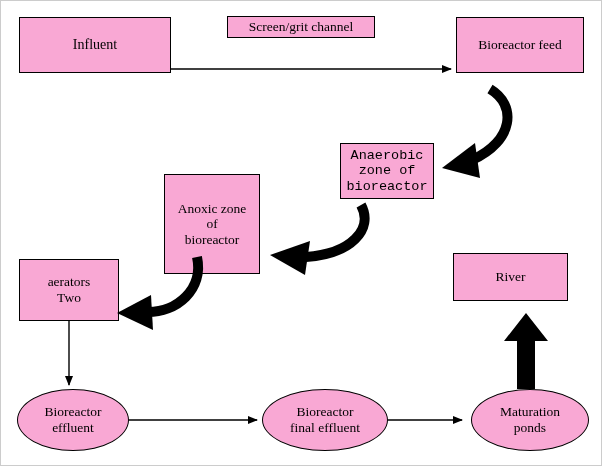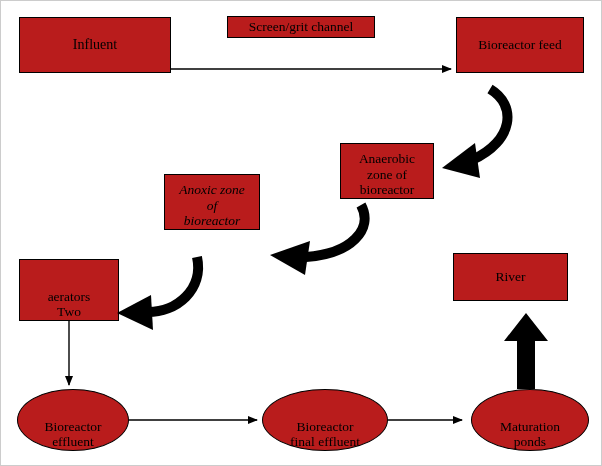--- a/index.html
+++ b/index.html
@@ -14,24 +14,24 @@
     background: #ffffff;
     border: 1px solid #cccccc;
     box-sizing: border-box;
     font-family: "Liberation Serif", serif;
     overflow: hidden;
   }
   .node {
     position: absolute;
     display: flex;
     align-items: center;
-    justify-content: flex-end;
+    justify-content: center;
     text-align: center;
     color: #000000;
-    background: #b91c1c;
+    background: #f9a8d4;
     box-sizing: border-box;
     line-height: 1.15;
   }
   .rect {
     border: 1px solid #000000;
   }
   .ellipse {
     border: 1px solid #000000;
     border-radius: 50%;
   }
@@ -58,27 +58,27 @@
   </div>
 
   <div class="node rect" style="left:226px; top:15px; width:148px; height:22px; font-size:13.5px;">
     <span>Screen/grit channel</span>
   </div>
 
   <div class="node rect" style="left:455px; top:16px; width:128px; height:56px; font-size:13.5px;">
     <span>Bioreactor feed</span>
   </div>
 
-  <div class="node rect" style="left:339px; top:142px; width:94px; height:56px; font-size:13.5px; flex-direction:column;">
+  <div class="node rect" style="left:339px; top:142px; width:94px; height:56px; font-size:13.5px; flex-direction:column;font-family:Liberation Mono, monospace;">
     <span>Anaerobic</span>
     <span>zone of</span>
     <span>bioreactor</span>
   </div>
 
-  <div class="node rect" style="left:163px; top:173px; width:96px; height:56px; font-size:13.5px; flex-direction:column;font-style:italic;">
+  <div class="node rect" style="left:163px; top:173px; width:96px; height:100px; font-size:13.5px; flex-direction:column;">
     <span>Anoxic zone</span>
     <span>of</span>
     <span>bioreactor</span>
   </div>
 
   <div class="node rect" style="left:18px; top:258px; width:100px; height:62px; font-size:13.5px; flex-direction:column;">
     <span>aerators</span>
     <span>Two</span>
   </div>
 

